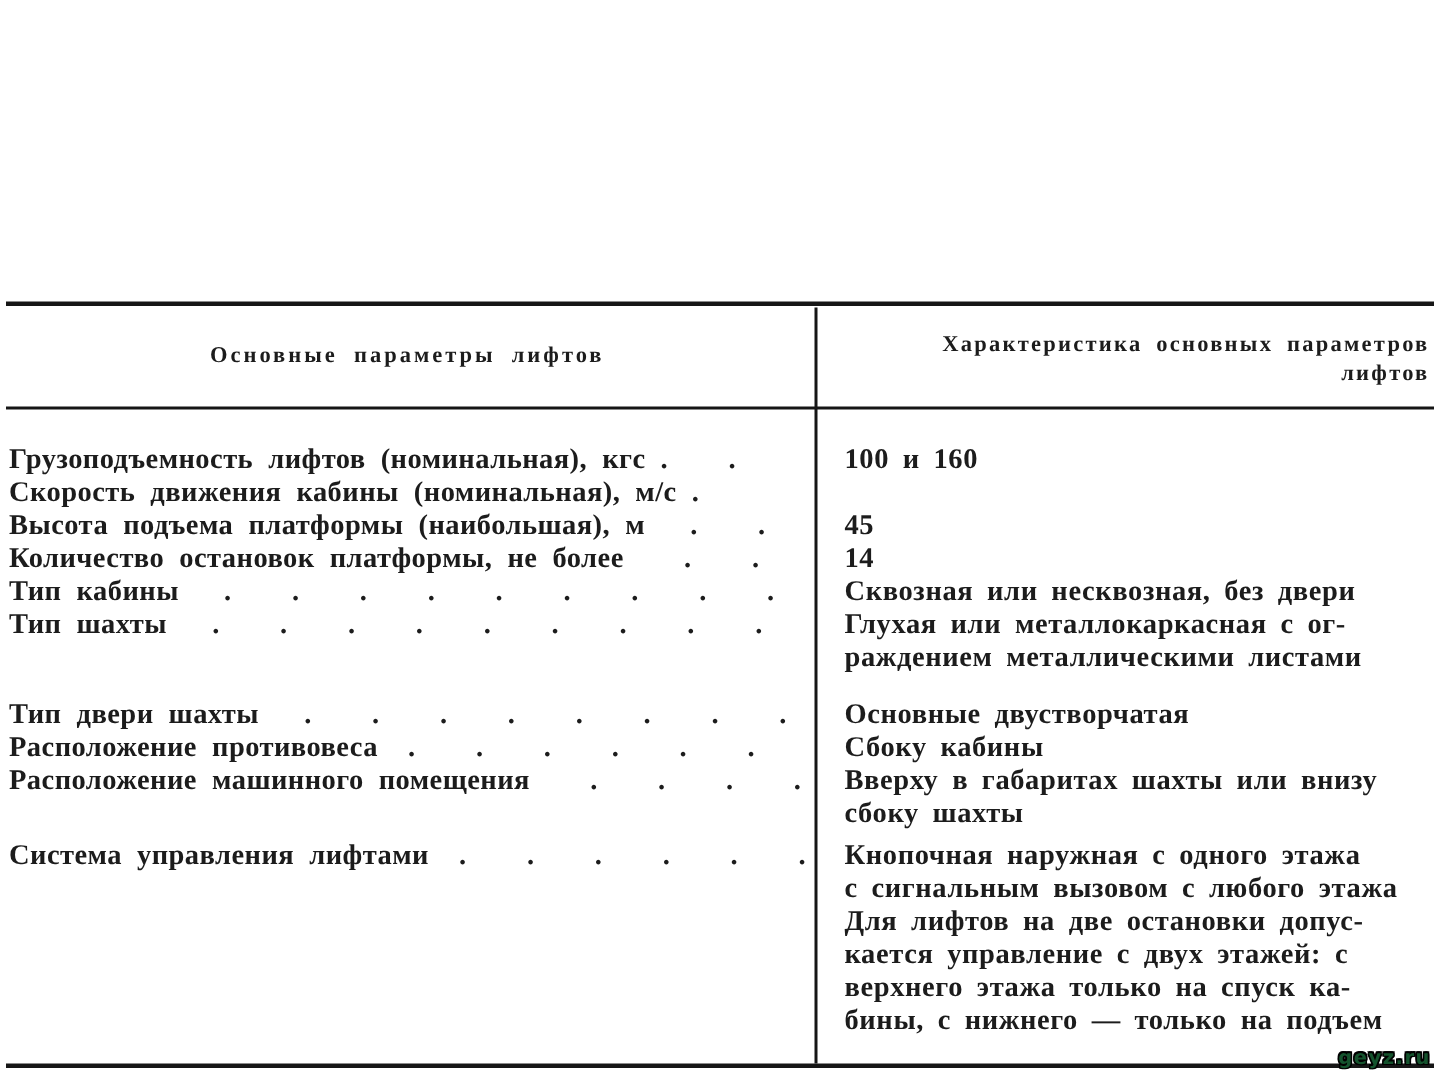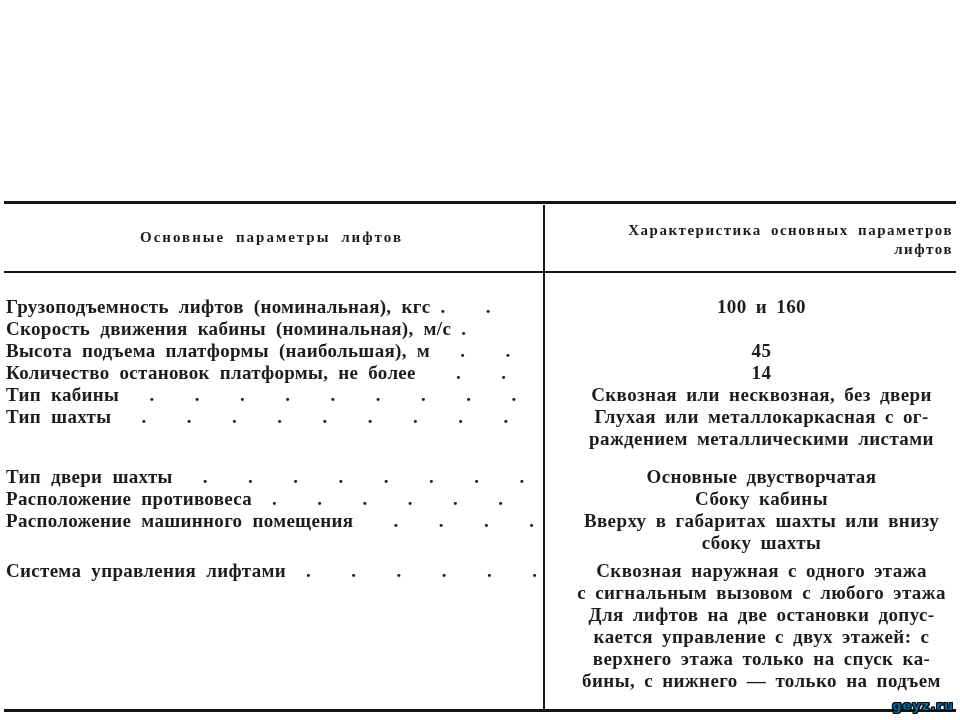--- a/index.html
+++ b/index.html
@@ -70,31 +70,30 @@
   }
   .row-value {
     position: absolute;
     left: 563px;
     width: 397px;
     font-size: 19px;
     line-height: 22px;
     letter-spacing: 0.4px;
     word-spacing: 4px;
     white-space: pre;
-    text-align: center;
   }
   .watermark {
     position: absolute;
     right: 6px;
     top: 698px;
     font-family: "DejaVu Sans", sans-serif;
     font-weight: 800;
     font-size: 13px;
     letter-spacing: 1px;
-    color: #0369a1;
+    color: #14532d;
     text-shadow:
       -1px -1px 0 #000, 1px -1px 0 #000,
       -1px  1px 0 #000, 1px  1px 0 #000,
        0   -1px 0 #000, 0    1px 0 #000,
       -1px  0   0 #000, 1px  0   0 #000;
   }
 </style>
 </head>
 <body>
 
@@ -125,21 +124,21 @@
   <div class="row-value" style="top:296px">100 и 160</div>
   <div class="row-value" style="top:340px">45</div>
   <div class="row-value" style="top:362px">14</div>
   <div class="row-value" style="top:384px">Сквозная или несквозная, без двери</div>
   <div class="row-value" style="top:406px">Глухая или металлокаркасная с ог-
 раждением металлическими листами</div>
   <div class="row-value" style="top:466px">Основные двустворчатая</div>
   <div class="row-value" style="top:488px">Сбоку кабины</div>
   <div class="row-value" style="top:510px">Вверху в габаритах шахты или внизу
 сбоку шахты</div>
-  <div class="row-value" style="top:560px">Сквозная наружная с одного этажа
+  <div class="row-value" style="top:560px">Кнопочная наружная с одного этажа
 с сигнальным вызовом с любого этажа
 Для лифтов на две остановки допус-
 кается управление с двух этажей: с
 верхнего этажа только на спуск ка-
 бины, с нижнего — только на подъем</div>
 
   <div class="rule rule-bottom"></div>
 
   <div class="watermark">geyz.ru</div>
 

